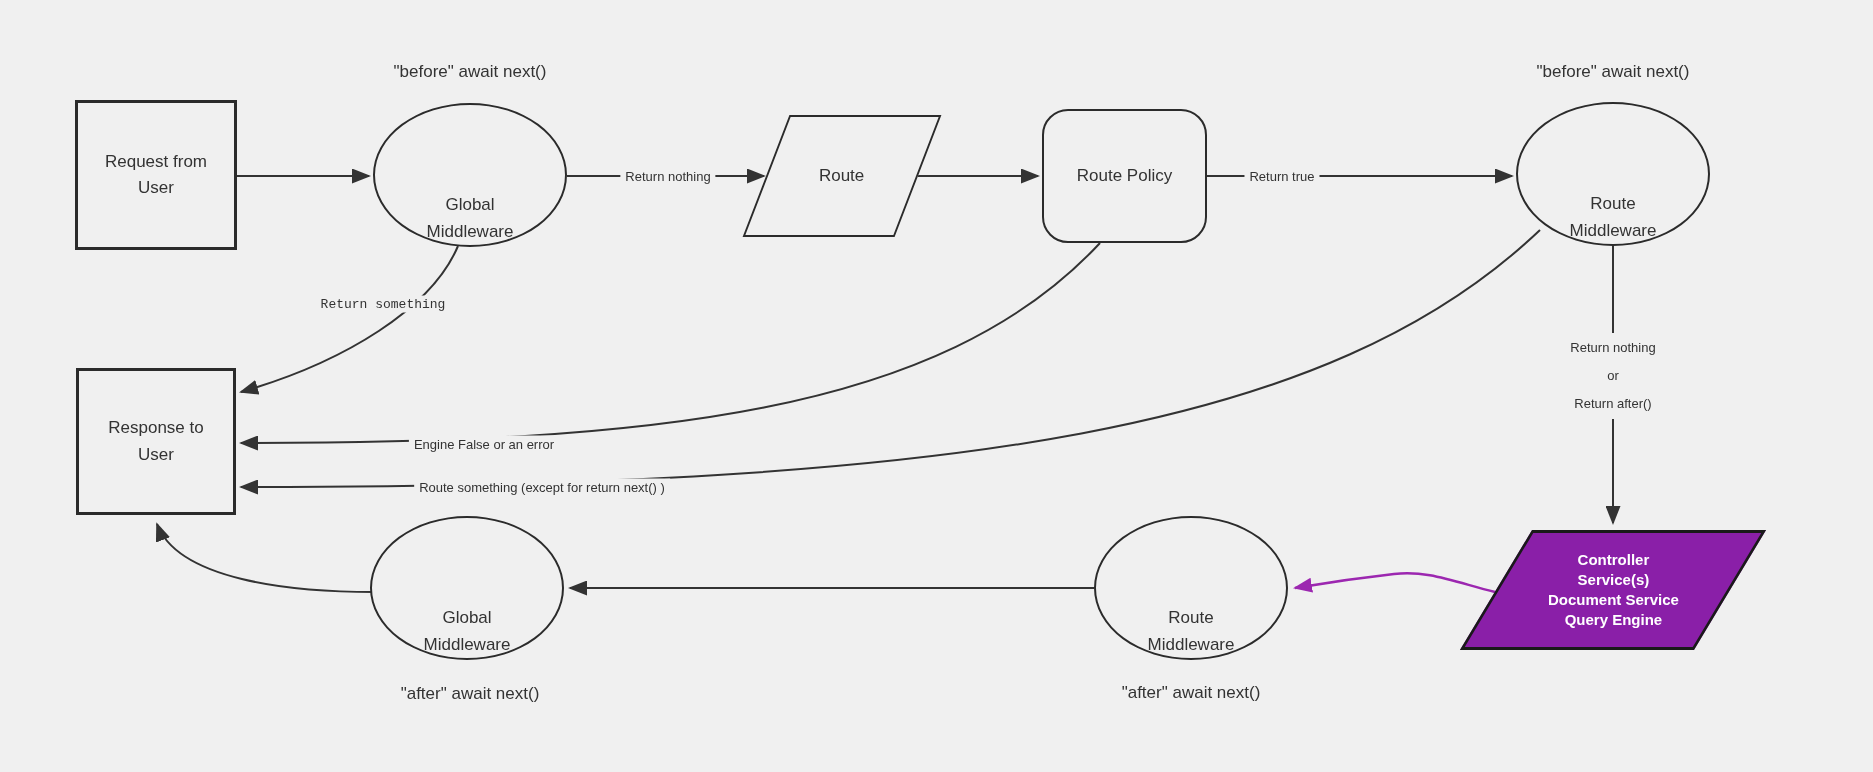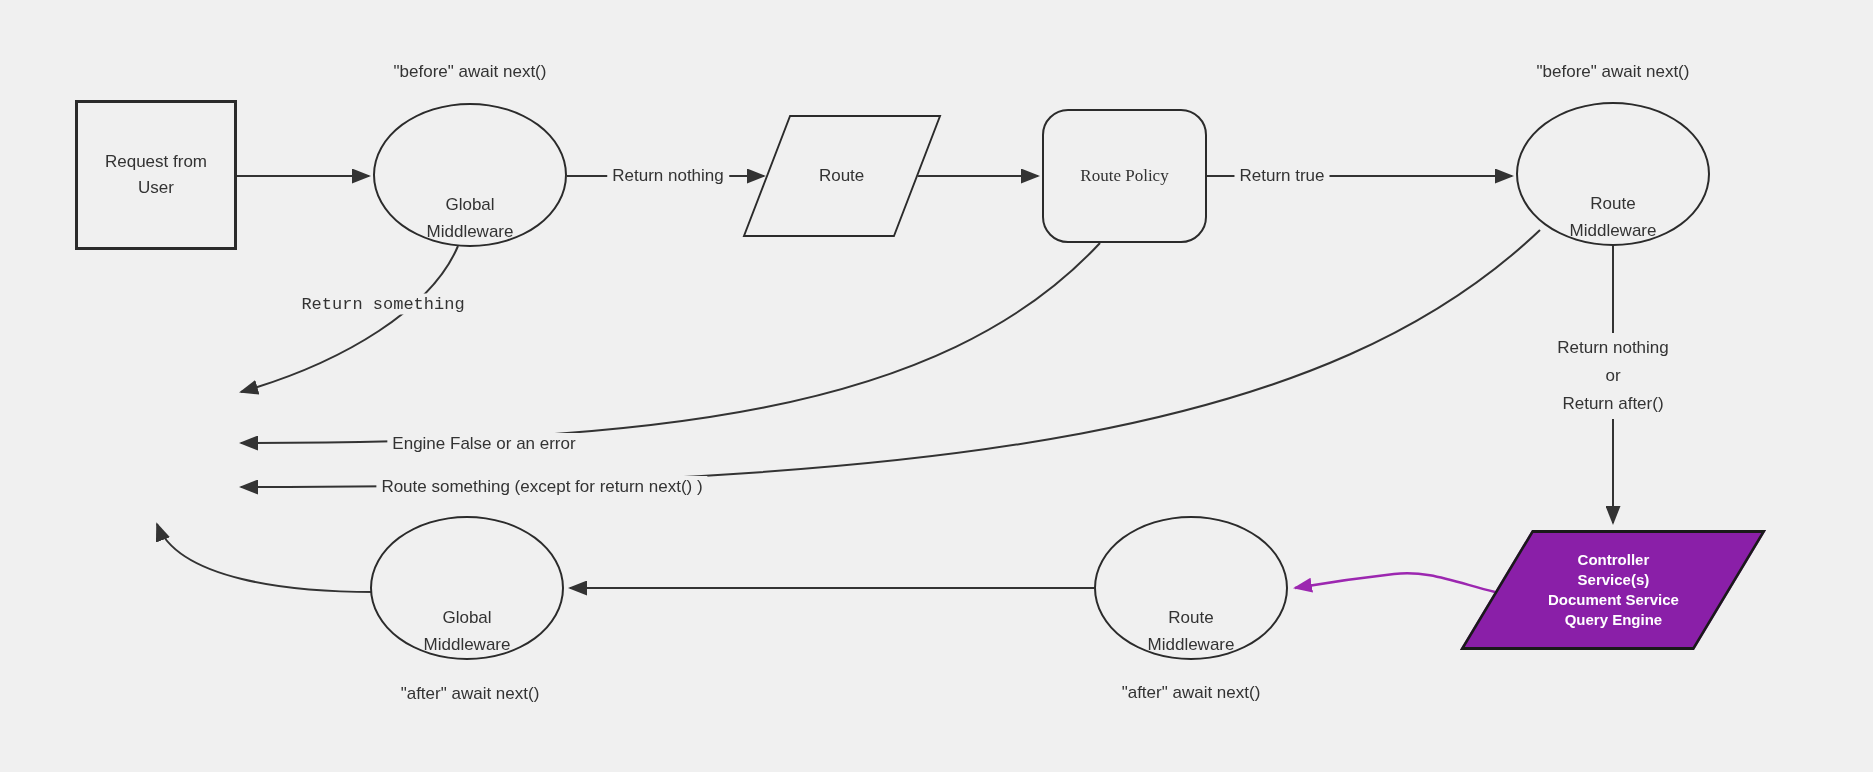--- a/index.html
+++ b/index.html
@@ -26,39 +26,39 @@
   .arrowhead-purple{fill:var(--c-purple_arrow);stroke:none;}
 
   .node{
     position:absolute;box-sizing:border-box;
     display:flex;align-items:center;justify-content:center;
     text-align:center;font-size:17px;line-height:1.55;
     background:var(--c-background);
   }
   .rect{border:3px solid var(--c-node_border);}
   .ellipse{border:2.5px solid var(--c-node_border);border-radius:50%;align-items:flex-end;}
-  .rounded{border:2.5px solid var(--c-node_border);border-radius:26px;font-family:Liberation Serif, serif;}
+  .rounded{border:2.5px solid var(--c-node_border);border-radius:26px;}
   .para{border:2.5px solid var(--c-node_border);}
   .skew21{transform:skewX(-21deg);}
   .unskew21{transform:skewX(21deg);}
   .skew31{transform:skewX(-31deg);}
   .unskew31{transform:skewX(31deg);}
   .label-w{display:block;}
   .controller{
     background:var(--c-controller_fill);
     border:3px solid var(--c-controller_border);
   }
   .controller-text{
     color:var(--c-controller_text);font-weight:bold;font-size:15px;line-height:20px;
     text-align:center;
   }
   .edge-label{
     position:absolute;transform:translate(-50%,-50%);
     background:var(--c-background);padding:1px 5px;
-    font-size:17px;color:var(--c-text);white-space:nowrap;text-align:center;
+    font-size:13px;color:var(--c-text);white-space:nowrap;text-align:center;
   }
   .annotation{
     position:absolute;transform:translate(-50%,-50%);
     font-size:17px;color:var(--c-text);white-space:nowrap;text-align:center;
   }
   .ml{line-height:28px;}
 </style>
 </head>
 <body>
 
@@ -99,20 +99,23 @@
   </div>
 
   <div class="node rounded" style="left:1042px;top:109px;width:165px;height:134px;">
     <span>Route Policy</span>
   </div>
 
   <div class="node ellipse" style="left:1516px;top:102px;width:194px;height:144px;">
     <span class="label-w" style="width:110px;">Route Middleware</span>
   </div>
 
+  <div class="node rect" style="left:76px;top:368px;width:160px;height:147px;">
+    <span class="label-w" style="width:114px;">Response to User</span>
+  </div>
 
   <div class="node ellipse" style="left:370px;top:516px;width:194px;height:144px;">
     <span class="label-w" style="width:104px;">Global Middleware</span>
   </div>
 
   <div class="node ellipse" style="left:1094px;top:516px;width:194px;height:144px;">
     <span class="label-w" style="width:110px;">Route Middleware</span>
   </div>
 
   <div class="node para controller skew31" style="left:1496px;top:530px;width:234px;height:120px;">

